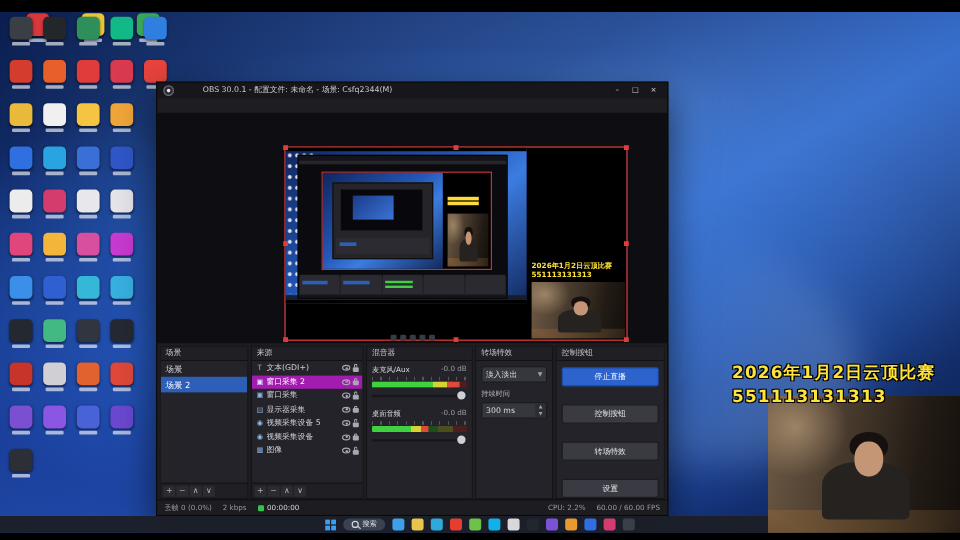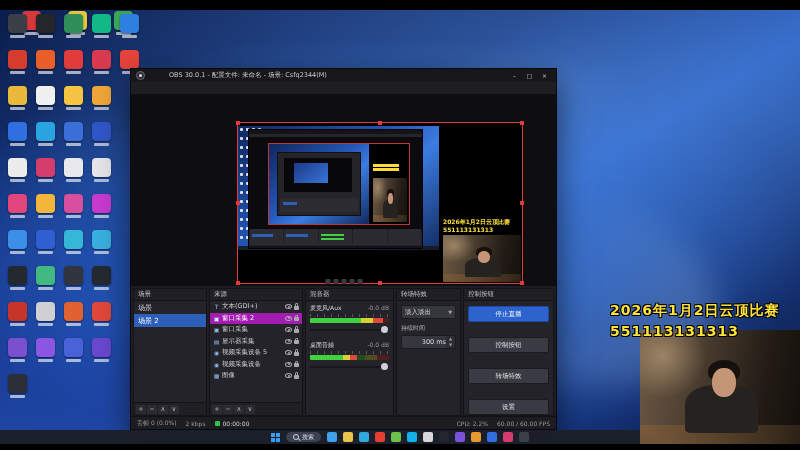--- a/index.html
+++ b/index.html
@@ -113,21 +113,21 @@
   .mx-slider .track{position:absolute;left:0;right:0;top:3.5px;height:2px;background:#17171b;border-radius:1px;}
   .mx-slider .knob{position:absolute;right:1px;top:1px;width:7px;height:7px;border-radius:50%;background:#cfcfd6;}
   
   .tr-body{padding:4px;}
   .tr-sel{height:12px;background:#36363e;border:1px solid #1b1b1f;border-radius:2px;display:flex;align-items:center;
           justify-content:space-between;padding:0 3px;font-size:6.5px;color:#dcdce2;}
   .tr-arrow{color:#a0a0aa;font-size:5px;}
   .tr-lab{font-size:6px;color:#b4b4bc;margin:5px 0 2px;}
   .tr-spin{height:12px;background:#36363e;border:1px solid #1b1b1f;border-radius:2px;display:flex;align-items:center;
            padding-left:3px;font-size:6.5px;color:#dcdce2;}
-  .tr-spin .v{flex:1;text-align:right;}
+  .tr-spin .v{flex:1;}
   .tr-updown{width:9px;height:100%;display:flex;flex-direction:column;background:#2c2c33;}
   .tr-updown span{flex:1;font-size:4px;line-height:5px;text-align:center;color:#a0a0aa;}
   
   .ct-body{padding:5px 4px;}
   .ctrl-btn{height:14px;margin-bottom:15px;background:#3a3a43;border:1px solid #1c1c20;border-radius:2px;
             display:flex;align-items:center;justify-content:center;font-size:6.5px;color:#e4e4ea;}
   .ctrl-btn.selected{background:#2d63cc;border-color:#1d4aa8;color:#fff;}
   
   .obs-status{position:absolute;left:0;right:0;bottom:0;height:12px;background:#1c1c21;border-top:1px solid #121215;
               display:flex;align-items:center;gap:9px;padding:0 6px;font-size:6px;color:#9a9aa2;}

